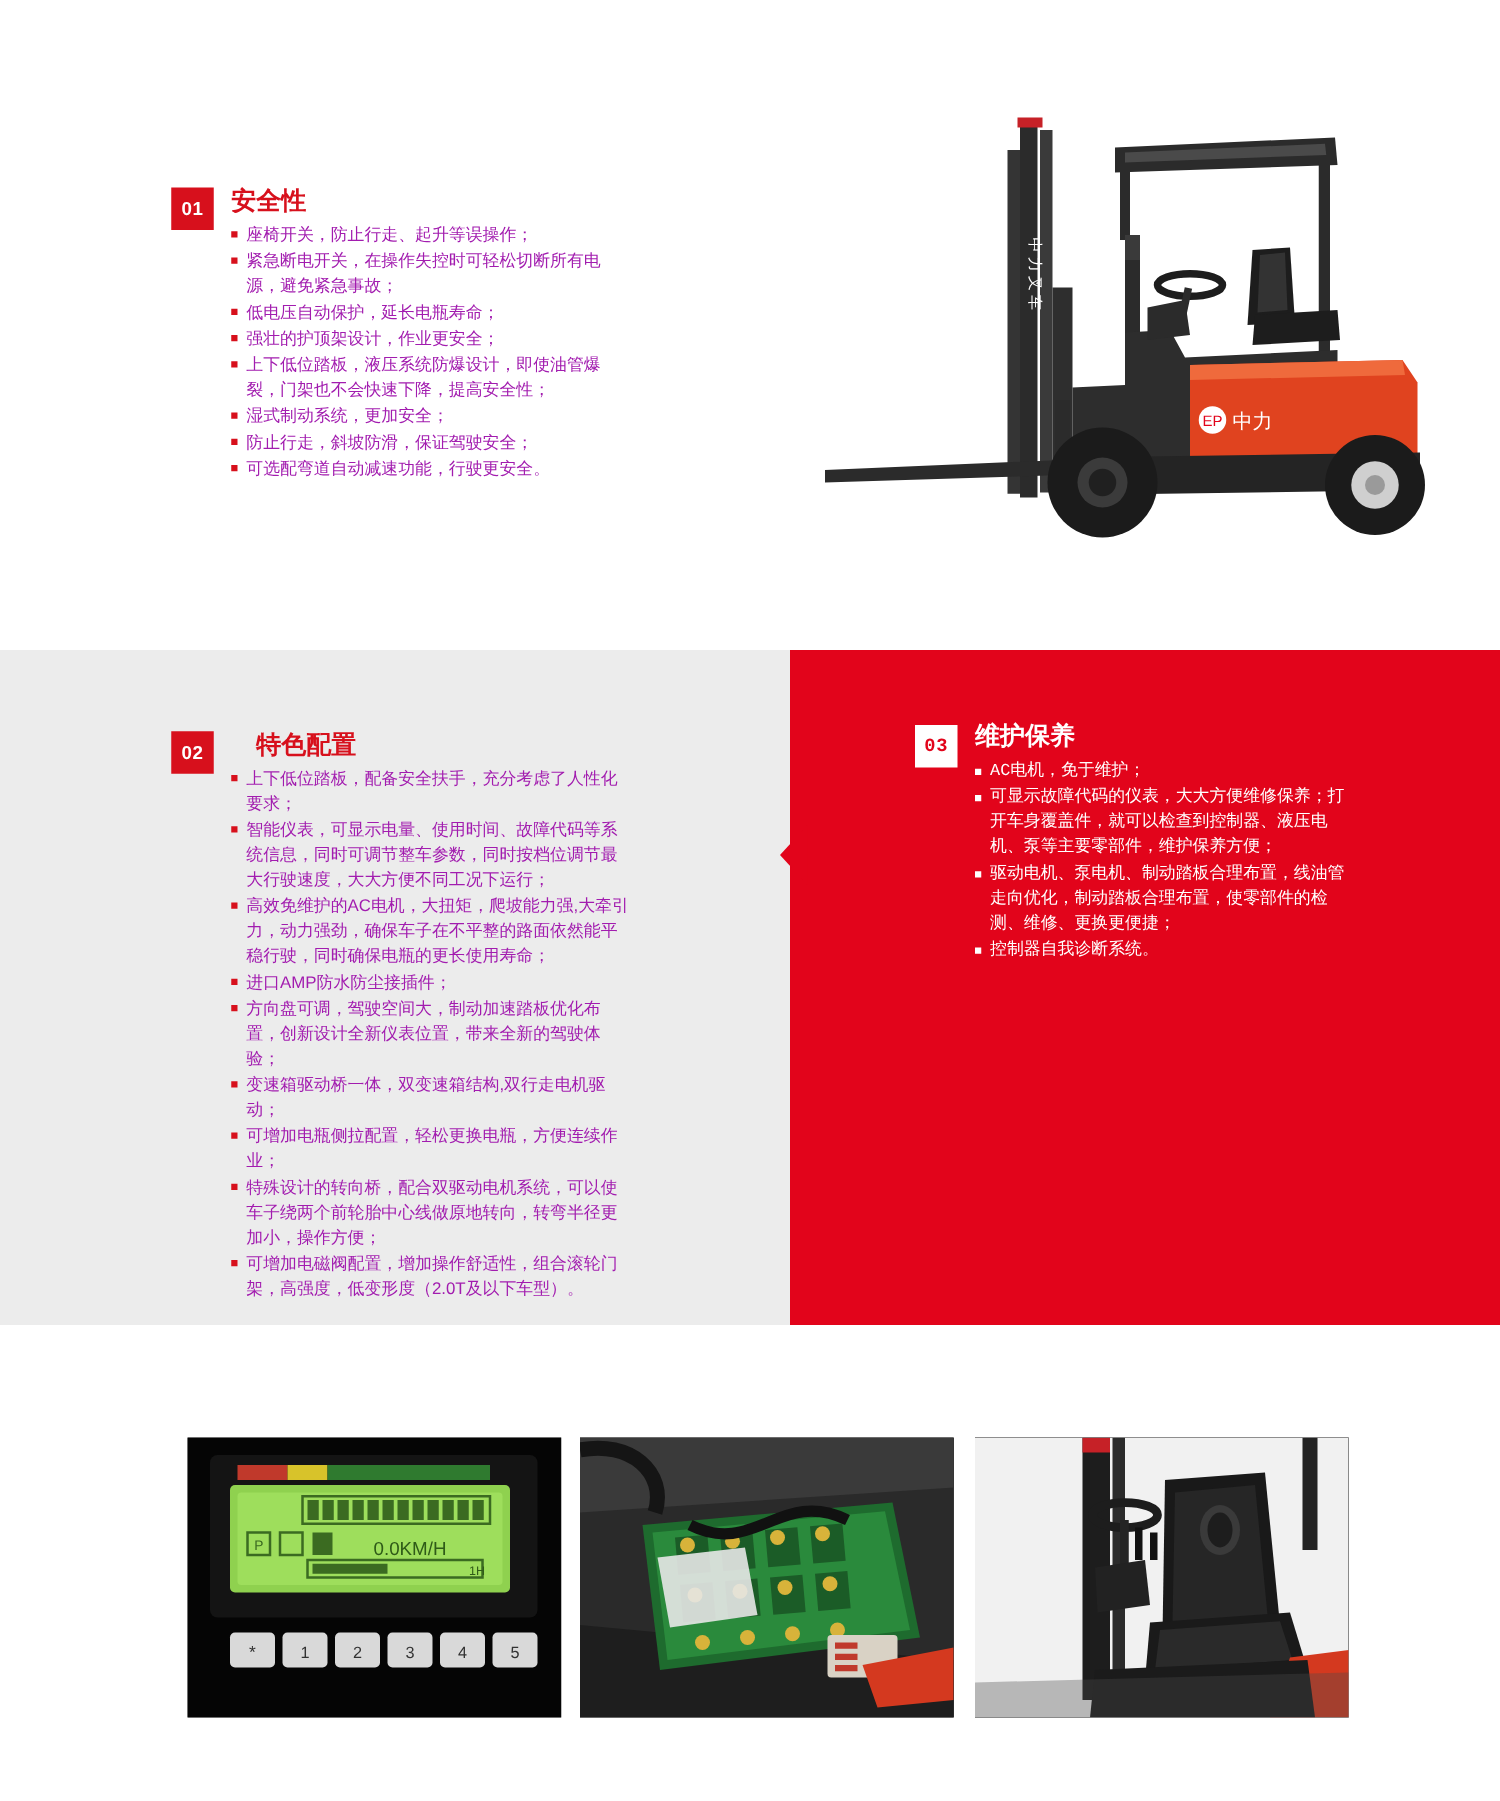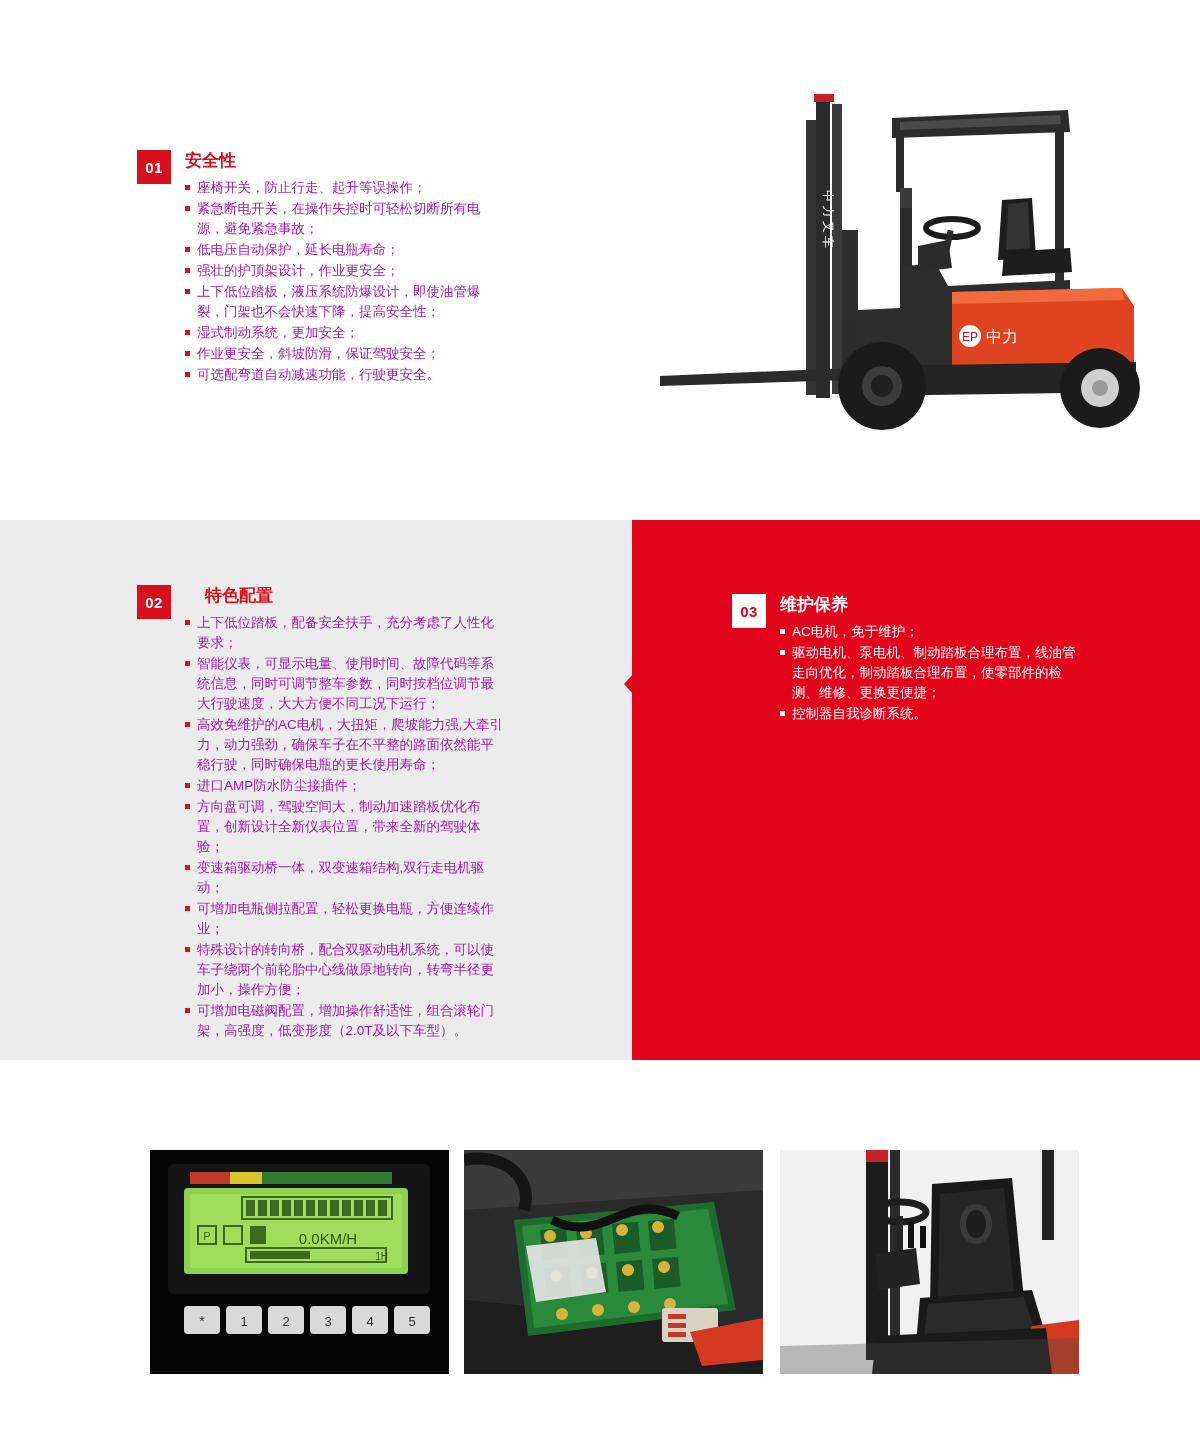--- a/index.html
+++ b/index.html
@@ -38,21 +38,21 @@
     left: 0;
     top: 0;
     letter-spacing: 0.5px;
     text-align: center;
   }
 
   .block {
     position: absolute;
   }
   .block .heading {
-    font-size: 17px;
+    font-size: 20px;
     font-weight: bold;
     color: #d7101c;
     margin: 0 0 6px 0;
     line-height: 22px;
   }
   .block.one .heading { padding-left: 0; }
 
   .body-col {
     margin-left: 48px;
   }
@@ -119,21 +119,21 @@
     width: 0; height: 0;
     border-top: 24px solid transparent;
     border-bottom: 24px solid transparent;
     border-right: 22px solid #e2041b;
     z-index: 3;
   }
 
   .block.two { left: 137px; top: 65px; width: 370px; }
   .block.two .heading { margin-left: 68px; }
 
-  .block.three { left: 100px; top: 74px; width: 350px; }
+  .block.three { left: 100px; top: 60px; width: 350px; font-family: Liberation Mono, monospace; }
   .block.three .heading { margin-left: 48px; color: #ffffff; }
   .block.three .badge { background: #ffffff; color: #e2041b; }
   .block.three ul.bullets li { color: #ffffff; }
   .block.three ul.bullets li:before { background: #ffffff; }
 
   
   .photos {
     position: absolute;
     left: 0; top: 1120px;
     width: 1200px; height: 260px;
@@ -167,21 +167,21 @@
     <div class="badge">01</div>
     <div class="heading">安全性</div>
     <div class="body-col">
       <ul class="bullets">
         <li>座椅开关，防止行走、起升等误操作；</li>
         <li>紧急断电开关，在操作失控时可轻松切断所有电源，避免紧急事故；</li>
         <li>低电压自动保护，延长电瓶寿命；</li>
         <li>强壮的护顶架设计，作业更安全；</li>
         <li>上下低位踏板，液压系统防爆设计，即使油管爆裂，门架也不会快速下降，提高安全性；</li>
         <li>湿式制动系统，更加安全；</li>
-        <li>作业更安全，斜坡防滑，保证驾驶安全；</li>
+        <li>防止行走，斜坡防滑，保证驾驶安全；</li>
         <li>可选配弯道自动减速功能，行驶更安全。</li>
       </ul>
     </div>
   </div>
 
   <div class="forklift-wrap">
     <svg width="580" height="360" viewBox="0 0 580 360" xmlns="http://www.w3.org/2000/svg">
 
       <path d="M292 38 L468 30 L470 52 L292 58 Z" fill="#2b2b2b"></path>
       <path d="M300 42 L460 35 L461 44 L300 50 Z" fill="#4a4a4a"></path>
@@ -257,20 +257,21 @@
     </div>
   </div>
 
   <div class="panel-right">
     <div class="block three">
       <div class="badge">03</div>
       <div class="heading">维护保养</div>
       <div class="body-col">
         <ul class="bullets">
           <li>AC电机，免于维护；</li>
+          <li>可显示故障代码的仪表，大大方便维修保养；打开车身覆盖件，就可以检查到控制器、液压电机、泵等主要零部件，维护保养方便；</li>
           <li>驱动电机、泵电机、制动踏板合理布置，线油管走向优化，制动踏板合理布置，使零部件的检测、维修、更换更便捷；</li>
           <li>控制器自我诊断系统。</li>
         </ul>
       </div>
     </div>
   </div>
 </div>
 <div class="panel-arrow"></div>
 
 <div class="footer-band"></div>

